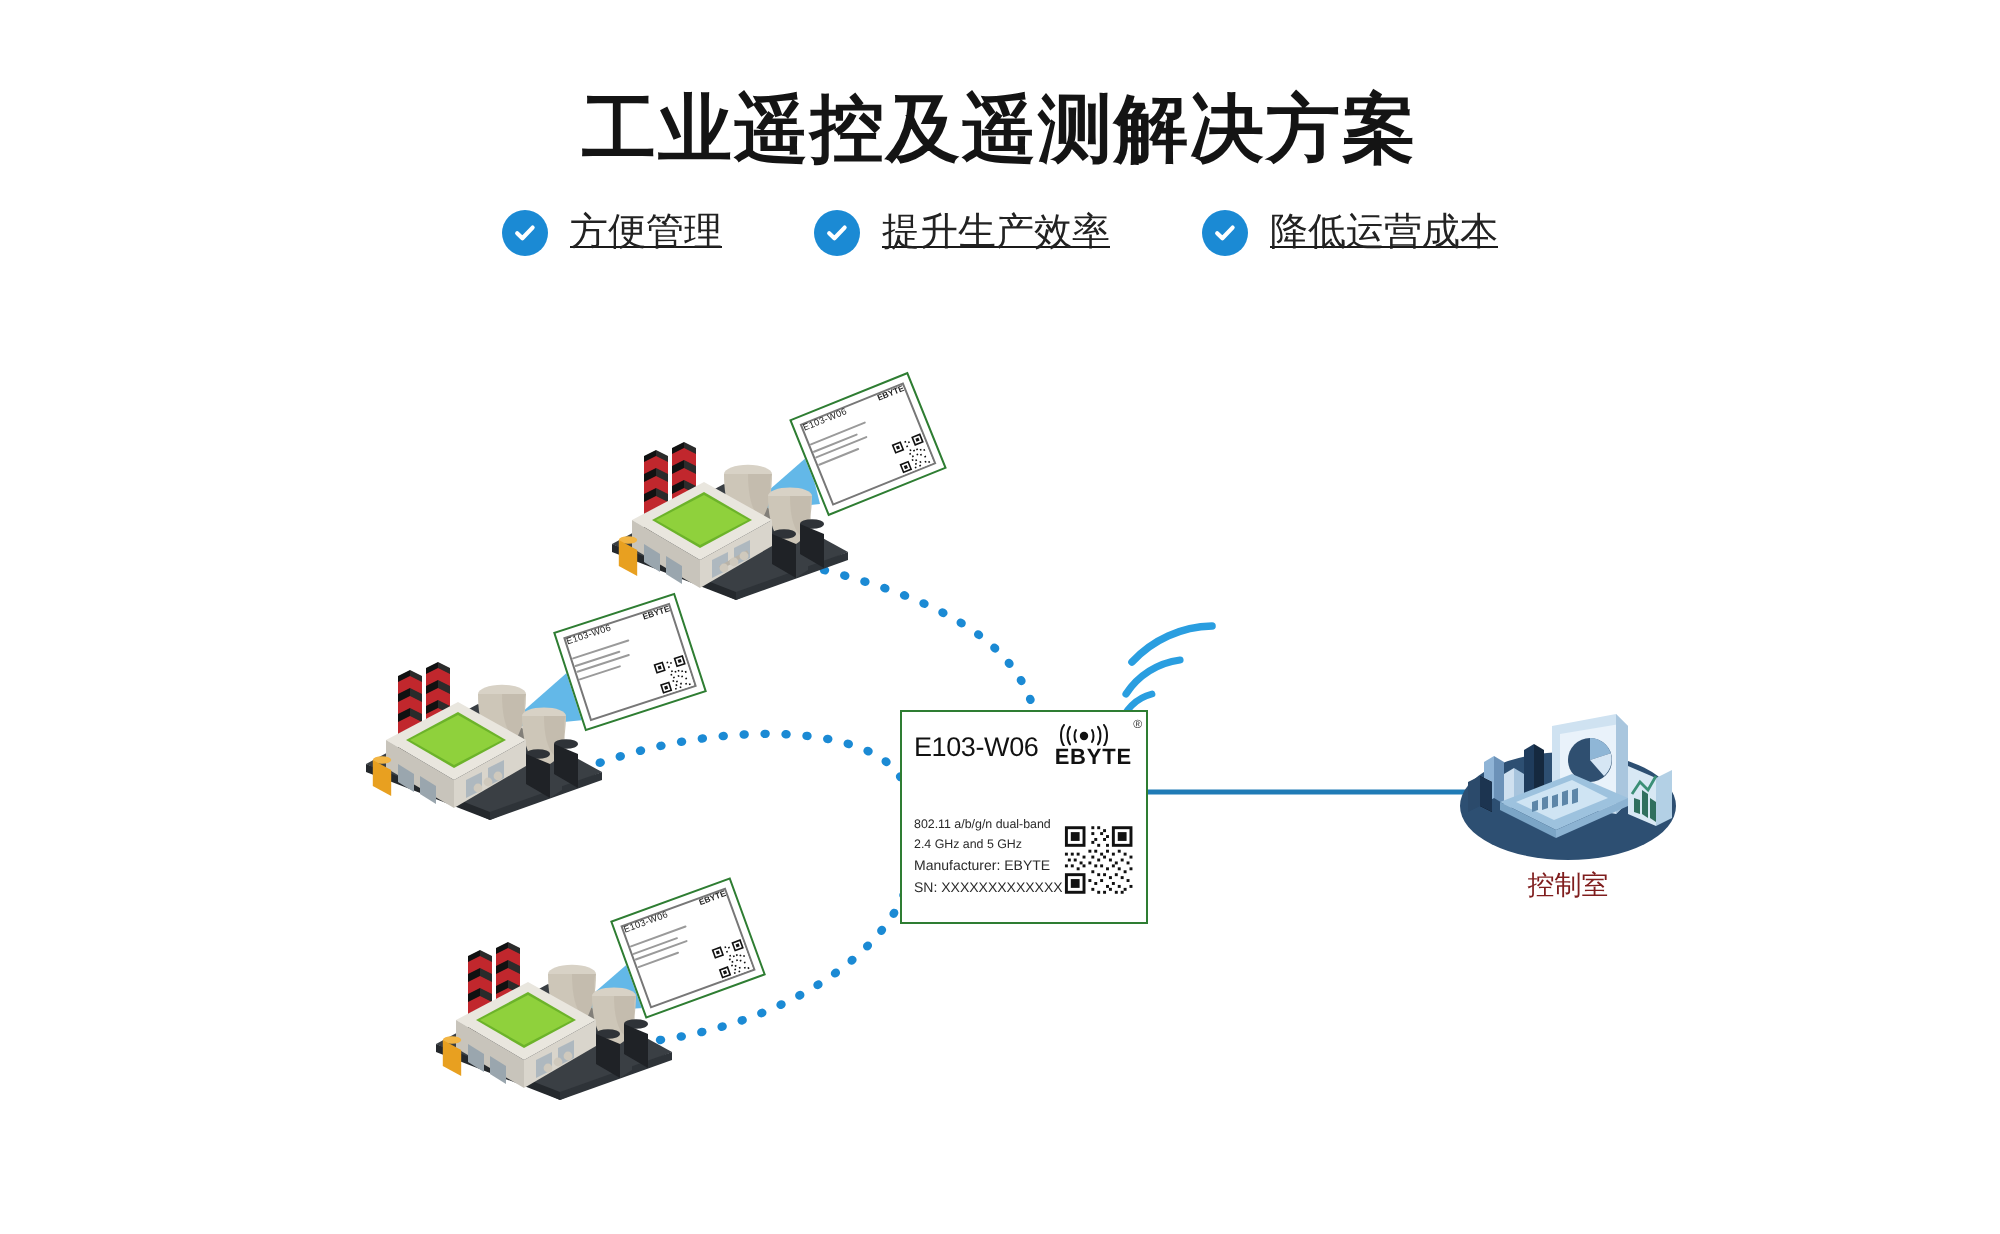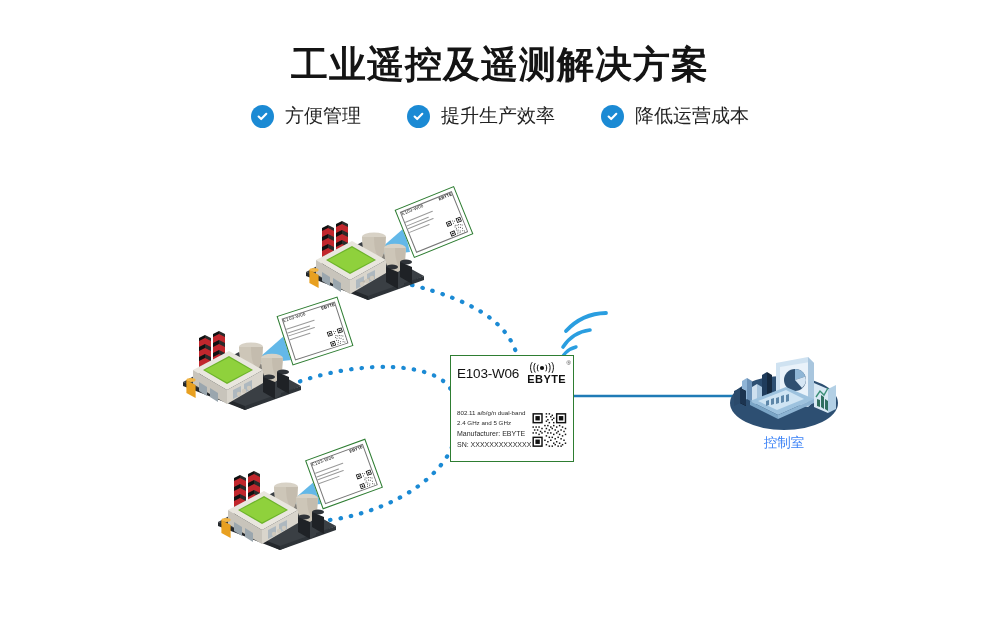--- a/index.html
+++ b/index.html
@@ -31,20 +31,21 @@
     left: 0; top: 103px; width: 1000px;
     display: flex;
     justify-content: center;
     align-items: center;
     gap: 46px;
   }
   .feature {
     display: flex;
     align-items: center;
     gap: 11px;
+    text-decoration: underline;
   }
   .check-badge {
     width: 23px; height: 23px;
     border-radius: 50%;
     background: #1b8ad4;
     display: flex;
     align-items: center;
     justify-content: center;
     flex: 0 0 auto;
   }
@@ -137,21 +138,21 @@
   .f1 { left: 300px; top: 210px; }
   .f2 { left: 177px; top: 320px; }
   .f3 { left: 212px; top: 460px; }
   .control-room { position: absolute; left: 728px; top: 355px; z-index: 4; }
   .cr-label {
     position: absolute;
     left: 728px; top: 434px;
     width: 112px;
     text-align: center;
     font-size: 13.5px;
-    color: #3b82f6;
+    color: #7f1d1d;
   }
 </style>
 </head>
 <body>
 
 <div id="stage">
 
   <div class="page-title">工业遥控及遥测解决方案</div>
 
   <div class="features">

